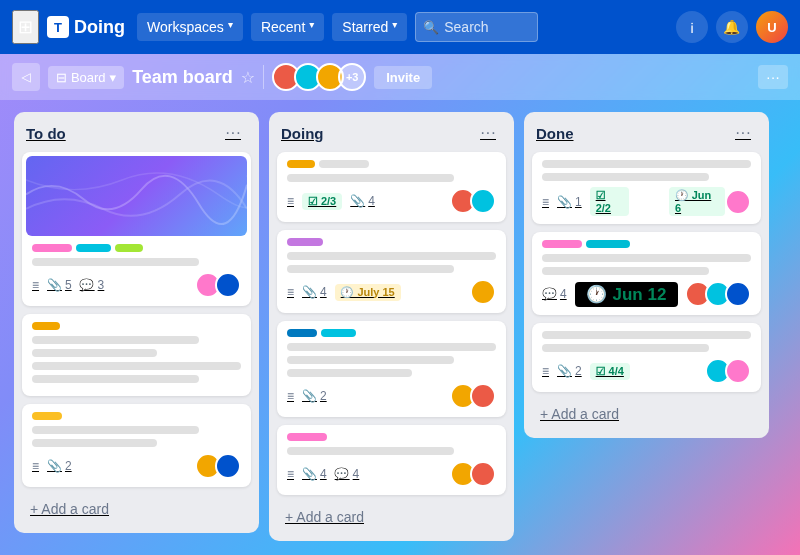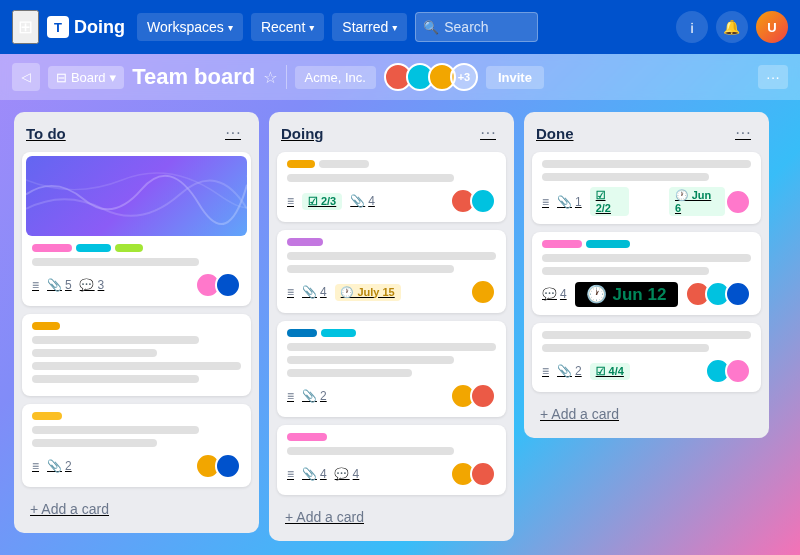--- a/index.html
+++ b/index.html
@@ -49,21 +49,21 @@
     }
     .nav-btn {
       background: rgba(255,255,255,0.15);
       color: white;
       border: none;
       border-radius: 4px;
       padding: 6px 10px;
       font-size: 14px;
       cursor: pointer;
       display: flex;
-      align-items: center;
+      align-items: flex-start;
       gap: 4px;
       white-space: nowrap;
     }
     .nav-btn .chevron { font-size: 10px; }
     .nav-create-btn {
       background: white;
       color: #0052cc;
       border: none;
       border-radius: 4px;
       padding: 6px 14px;
@@ -154,21 +154,21 @@
       padding: 4px 8px;
       color: white;
       font-size: 13px;
       cursor: pointer;
       display: flex;
       align-items: center;
       gap: 4px;
     }
     .board-title {
       color: white;
-      font-size: 22px;
+      font-size: 18px;
       font-weight: 700;
       text-align: center;
     }
     .star-btn {
       background: none;
       border: none;
       color: rgba(255,255,255,0.8);
       cursor: pointer;
       font-size: 16px;
     }
@@ -440,21 +440,20 @@
 <div class="board-header">
   <button class="sidebar-toggle">◁</button>
   <button class="board-view-btn">
     <span>⊟</span>
     <span>Board</span>
     <span>▾</span>
   </button>
   <span class="board-title">Team board</span>
   <button class="star-btn">☆</button>
   <div class="divider-v"></div>
-  <button class="workspace-tag">Acme, Inc.</button>
   <div class="member-avatars">
     <div class="member-avatar av1"></div>
     <div class="member-avatar av3"></div>
     <div class="member-avatar av5"></div>
     <div class="member-count">+3</div>
   </div>
   <button class="invite-btn">Invite</button>
   <button class="more-btn">···</button>
 </div>
 

